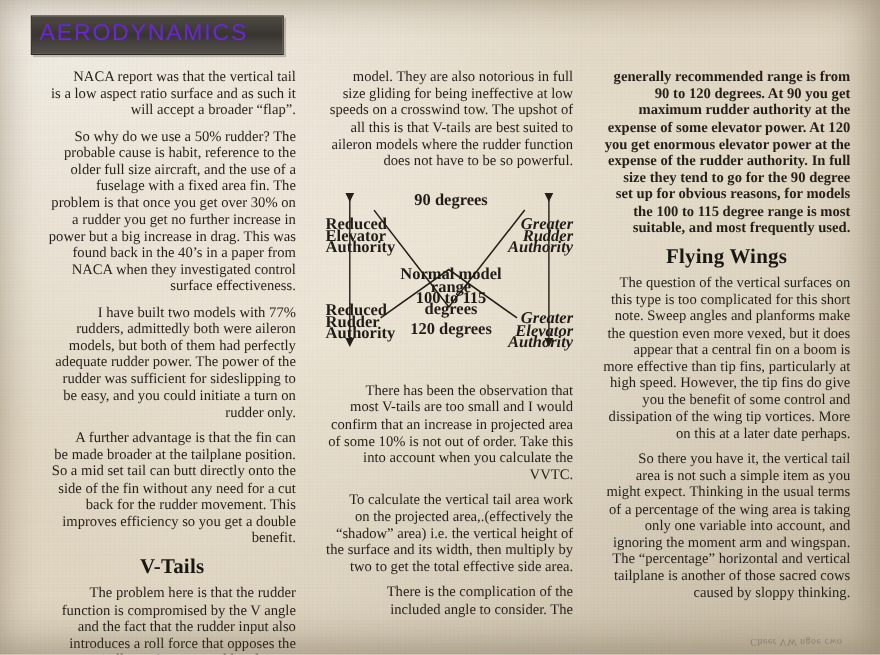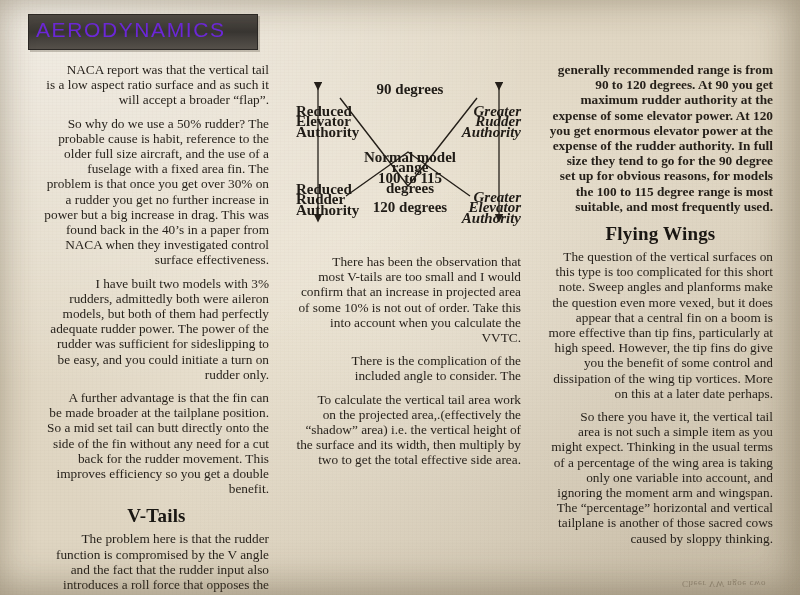--- a/index.html
+++ b/index.html
@@ -132,27 +132,28 @@
 <div class="grain"></div>
 
 <div class="banner"></div>
 <div class="banner-title">AERODYNAMICS</div>
 
 <div class="cols">
 
   <div class="col">
     <p>NACA report was that the vertical tail is a low aspect ratio surface and as such it will accept a broader “flap”.</p>
     <p>So why do we use a 50% rudder? The probable cause is habit, reference to the older full size aircraft, and the use of a fuselage with a fixed area fin. The problem is that once you get over 30% on a rudder you get no further increase in power but a big increase in drag. This was found back in the 40’s in a paper from NACA when they investigated control surface effectiveness.</p>
-    <p>I have built two models with 3% rudders, admittedly both were aileron models, but both of them had perfectly adequate rudder power. The power of the rudder was sufficient for sideslipping to be easy, and you could initiate a turn on rudder only.</p>
+    <p>I have built two models with 77% rudders, admittedly both were aileron models, but both of them had perfectly adequate rudder power. The power of the rudder was sufficient for sideslipping to be easy, and you could initiate a turn on rudder only.</p>
     <p>A further advantage is that the fin can be made broader at the tailplane position. So a mid set tail can butt directly onto the side of the fin without any need for a cut back for the rudder movement. This improves efficiency so you get a double benefit.</p>
     <h2 class="sub">V-Tails</h2>
     <p>The problem here is that the rudder function is compromised by the V angle and the fact that the rudder input also introduces a roll force that opposes the yaw/roll reaction on a rudder elevator</p>
   </div>
 
   <div class="col">
+    <p>model. They are also notorious in full size gliding for being ineffective at low speeds on a crosswind tow. The upshot of all this is that V-tails are best suited to aileron models where the rudder function does not have to be so powerful.</p>
 
     <div class="diagram">
       <svg width="225" height="180" viewBox="0 0 225 180">
         <defs>
           <marker id="ah" markerWidth="7" markerHeight="7" refX="3" refY="3.2" orient="auto">
             <path d="M0,0 L6.5,3.2 L0,6.4 z" fill="#241f19"></path>
           </marker>
         </defs>
 
         <line x1="22" y1="18" x2="22" y2="150" stroke="#241f19" stroke-width="1.3" marker-start="url(#ah)" marker-end="url(#ah)"></line>
@@ -182,22 +183,22 @@
 Authority</div>
 
       <div class="dlabel r" style="left:164px; top:124px; width:61px; white-space:pre-line;">Greater
 Elevator
 Authority</div>
 
       <div class="dlabel c" style="left:72px; top:134px; width:84px;">120 degrees</div>
     </div>
 
     <p>There has been the observation that most V-tails are too small and I would confirm that an increase in projected area of some 10% is not out of order. Take this into account when you calculate the VVTC.</p>
+    <p>To calculate the vertical tail area work on the projected area,.(effectively the “shadow” area) i.e. the vertical height of the surface and its width, then multiply by two to get the total effective side area.</p>
     <p>There is the complication of the included angle to consider. The</p>
-    <p>To calculate the vertical tail area work on the projected area,.(effectively the “shadow” area) i.e. the vertical height of the surface and its width, then multiply by two to get the total effective side area.</p>
   </div>
 
   <div class="col">
     <p class="noindent">generally recommended range is from 90 to 120 degrees. At 90 you get maximum rudder authority at the expense of some elevator power. At 120 you get enormous elevator power at the expense of the rudder authority. In full size they tend to go for the 90 degree set up for obvious reasons, for models the 100 to 115 degree range is most suitable, and most frequently used.</p>
     <h2 class="sub">Flying Wings</h2>
     <p>The question of the vertical surfaces on this type is too complicated for this short note. Sweep angles and planforms make the question even more vexed, but it does appear that a central fin on a boom is more effective than tip fins, particularly at high speed. However, the tip fins do give you the benefit of some control and dissipation of the wing tip vortices. More on this at a later date perhaps.</p>
     <p>So there you have it, the vertical tail area is not such a simple item as you might expect. Thinking in the usual terms of a percentage of the wing area is taking only one variable into account, and ignoring the moment arm and wingspan. The “percentage” horizontal and vertical tailplane is another of those sacred cows caused by sloppy thinking.</p>
   </div>
 
 </div>

